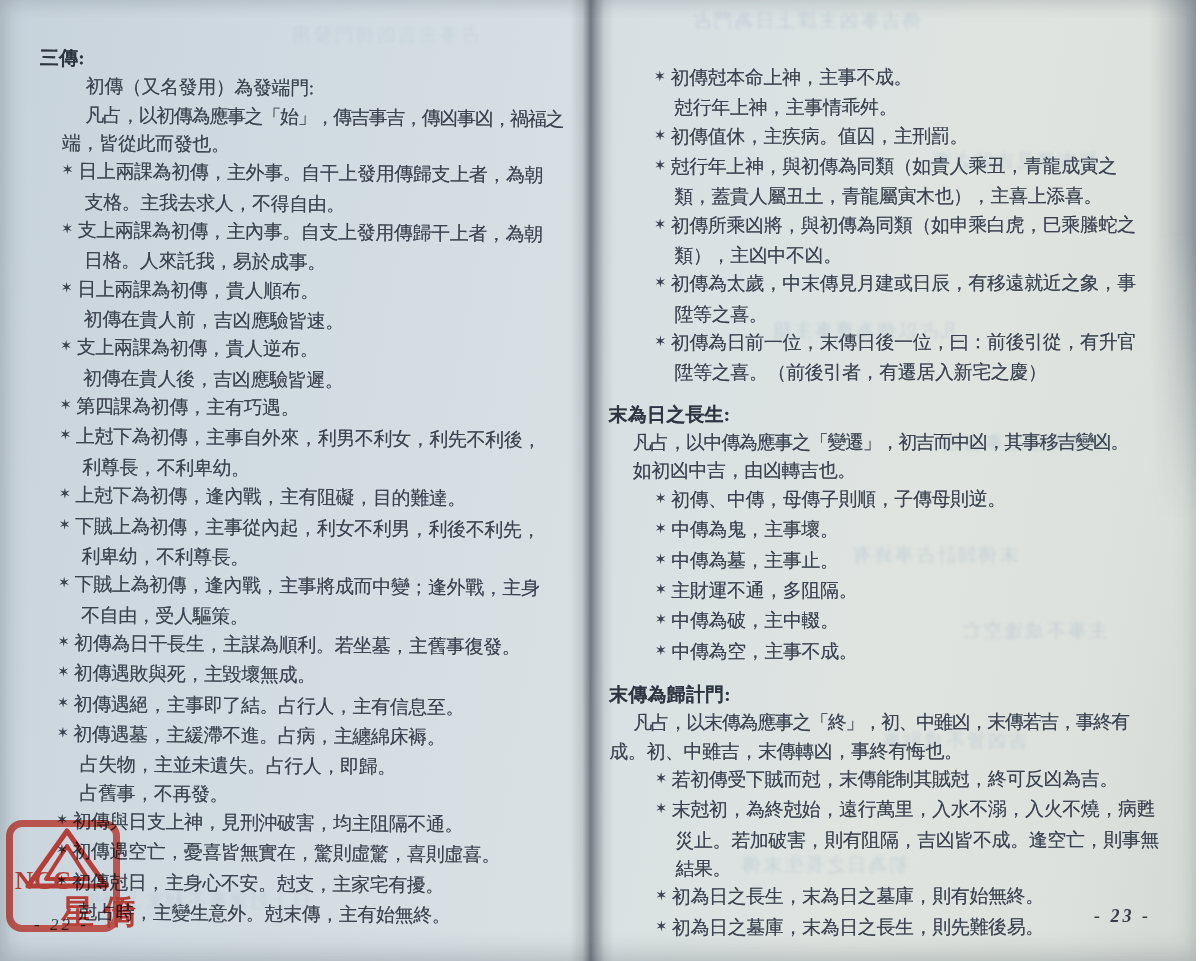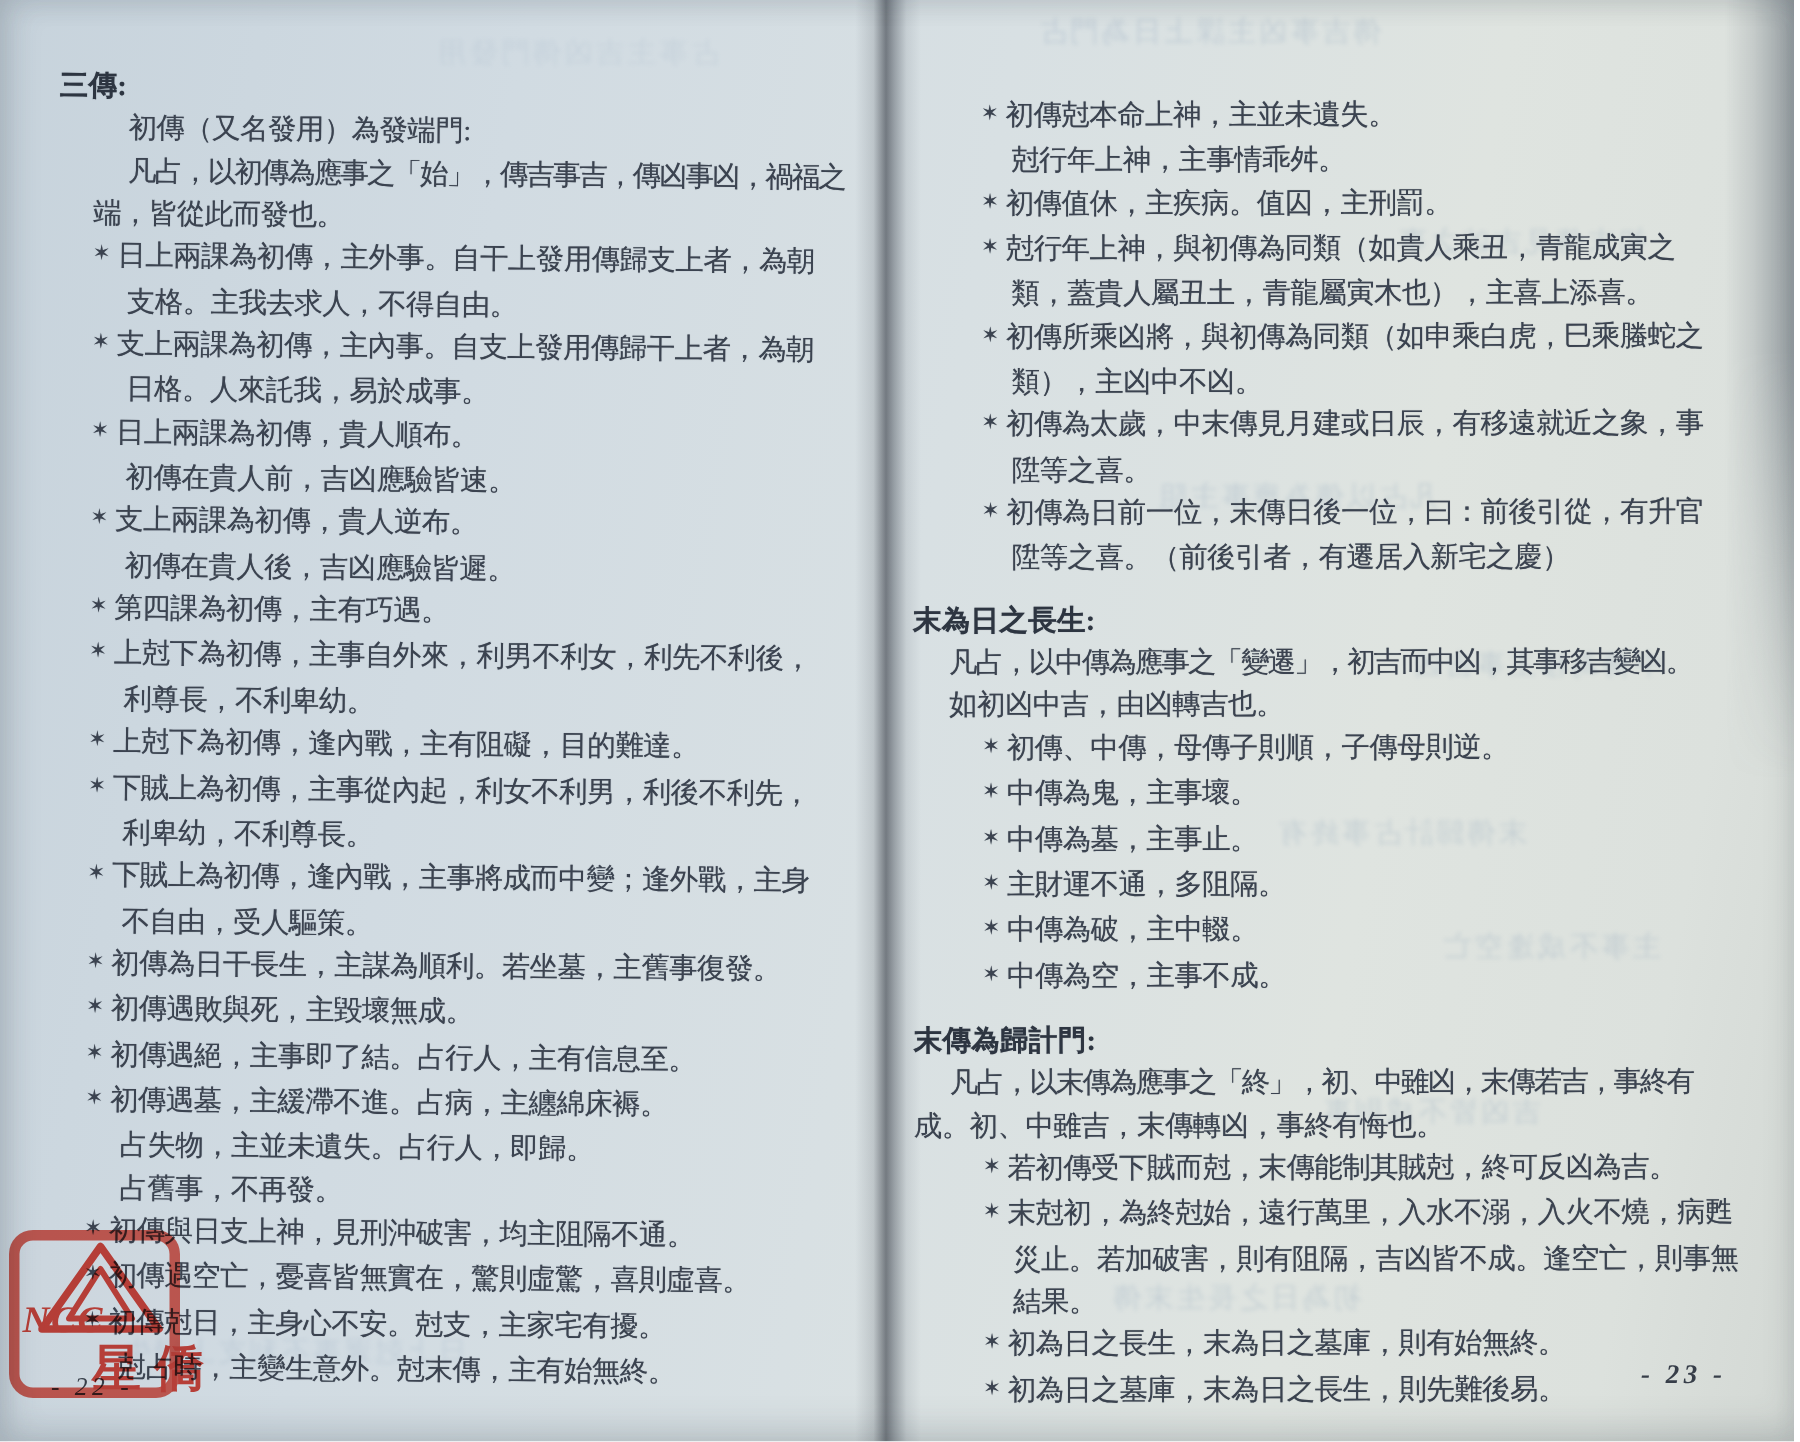--- a/index.html
+++ b/index.html
@@ -29,21 +29,21 @@
   .star{display:inline-block;font-size:14px;margin-right:5px;transform:translateY(-3px);}
   .pagenum{position:absolute;font-style:italic;font-size:17px;color:#373e49;letter-spacing:3px;
     font-family:"Liberation Serif","DejaVu Serif",serif;text-align:center;}
   .lp-num{left:34px;top:915px;}
   .rp-num{left:1094px;top:906px;font-weight:bold;font-size:18px;}
   
   .stamp{position:absolute;left:6px;top:820px;width:114px;height:112px;box-sizing:border-box;
     border:7px solid rgba(227,79,66,.88);border-radius:16px;z-index:5;
     mix-blend-mode:multiply;color:#e1493f;background:rgba(255,240,238,.06);}
   .stamp-tri{position:absolute;right:3px;top:1px;width:86px;height:62px;}
-  .stamp-ncc{position:absolute;left:2px;top:40px;font-size:25px;font-weight:bold;font-style:italic;
+  .stamp-ncc{position:absolute;left:2px;top:40px;font-size:25px;font-weight:bold;
     letter-spacing:1px;font-family:"Liberation Serif","DejaVu Serif",serif;}
   .stamp-name{position:absolute;left:7px;top:63px;font-size:33px;font-weight:bold;letter-spacing:9px;white-space:nowrap;margin-left:41px;}
   
   .bt{position:absolute;white-space:nowrap;font-size:19px;letter-spacing:2px;color:rgba(122,148,175,.55);
     transform:scaleX(-1);filter:blur(1.5px);opacity:.42;pointer-events:none;}
   .bt:nth-of-type(1){left:690px;top:8px;}
   .bt:nth-of-type(2){left:930px;top:148px;}
   .bt:nth-of-type(3){left:770px;top:318px;}
   .bt:nth-of-type(4){left:940px;top:430px;}
   .bt:nth-of-type(5){left:850px;top:542px;}
@@ -108,21 +108,21 @@
           <div class="line i2"><span>尅占時，主變生意外。尅末傳，主有始無終。</span></div>
         </div>
     </div>
     <div class="pagenum lp-num">- 22 -</div>
   </div>
 
   <div>
     <div class="content rp">
       <div>
 
-      <div class="line i2"><span class="star">✶</span><span>初傳尅本命上神，主並未遺失。</span></div>
+      <div class="line i2"><span class="star">✶</span><span>初傳尅本命上神，主事不成。</span></div>
           <div class="line i3"><span>尅行年上神，主事情乖舛。</span></div>
           <div class="line i2"><span class="star">✶</span><span>初傳值休，主疾病。值囚，主刑罰。</span></div>
           <div class="line i2"><span class="star">✶</span><span>尅行年上神，與初傳為同類（如貴人乘丑，青龍成寅之</span></div>
           <div class="line i3"><span>類，蓋貴人屬丑土，青龍屬寅木也），主喜上添喜。</span></div>
           <div class="line i2"><span class="star">✶</span><span>初傳所乘凶將，與初傳為同類（如申乘白虎，巳乘螣蛇之</span></div>
           <div class="line i3"><span>類），主凶中不凶。</span></div>
           <div class="line i2"><span class="star">✶</span><span>初傳為太歲，中末傳見月建或日辰，有移遠就近之象，事</span></div>
           <div class="line i3"><span>陞等之喜。</span></div>
           <div class="line i2"><span class="star">✶</span><span>初傳為日前一位，末傳日後一位，曰：前後引從，有升官</span></div>
           <div class="line i3"><span>陞等之喜。（前後引者，有遷居入新宅之慶）</span></div>

